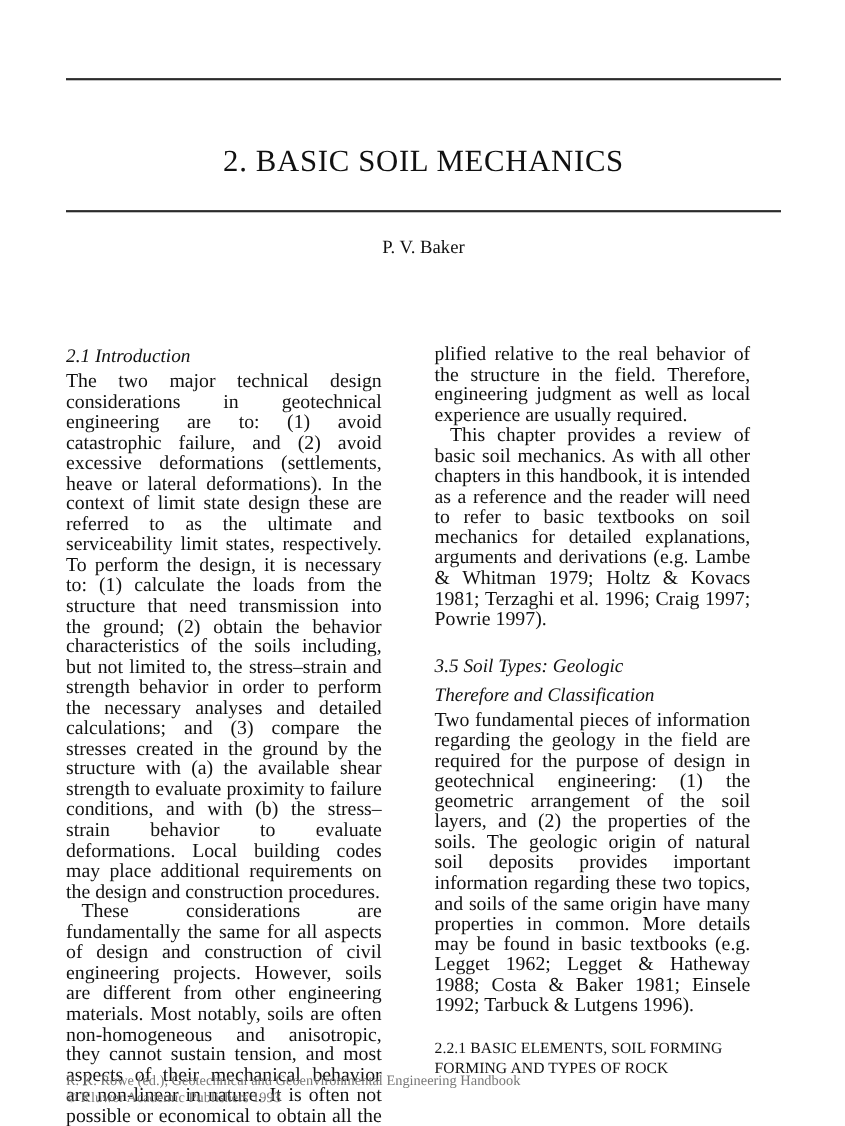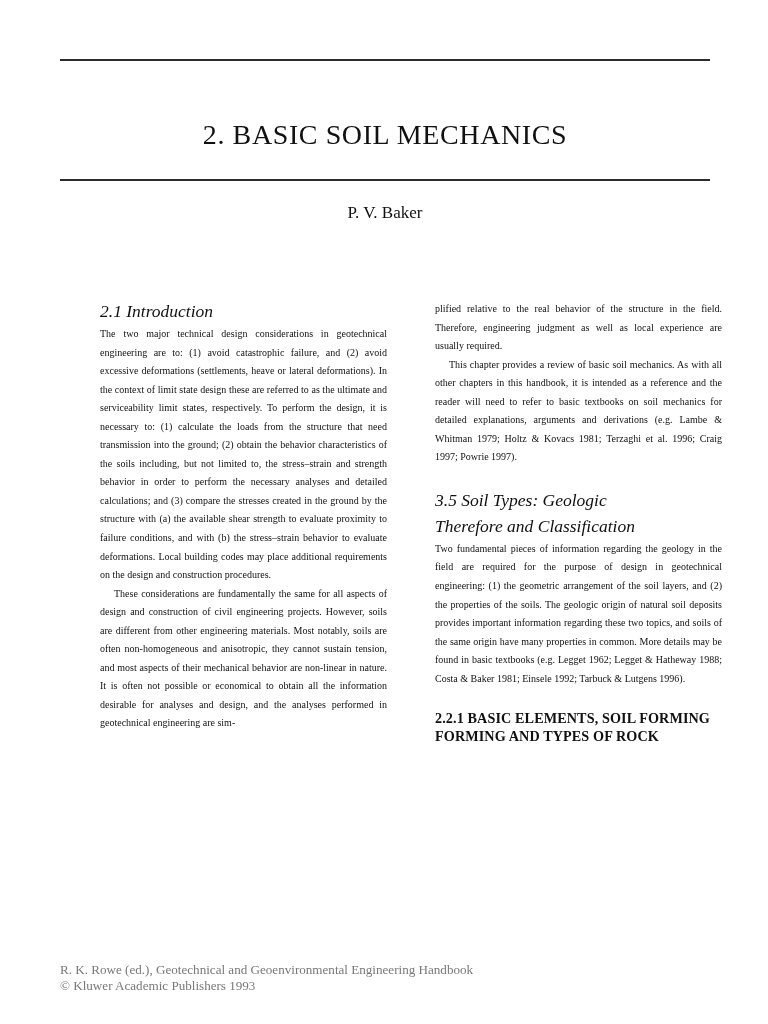--- a/index.html
+++ b/index.html
@@ -11,21 +11,21 @@
     width: 768px;
     height: 1024px;
     position: relative;
     font-family: "Liberation Serif", "DejaVu Serif", serif;
     color: #111111;
     overflow: hidden;
   }
 
   .page {
     position: absolute;
-    left: 0; top: 4px;
+    left: 0; top: 16px;
     width: 768px;
     height: 764px;
     box-sizing: border-box;
   }
 
   
   .rule {
     position: absolute;
     left: 60px;
     width: 650px;
@@ -58,34 +58,33 @@
     line-height: 22px;
   }
 
   
   .columns {
     position: absolute;
     left: 60px;
     top: 296px;
     width: 650px;
     height: 660px;
-    margin-left: 40px;
   }
   .col {
     position: absolute;
     top: 0;
     width: 287px;
     height: 660px;
   }
   .col-left  { left: 0; }
   .col-right { left: 335px; }
 
   p.body {
     margin: 0;
-    font-size: 10px;
+    font-size: 18px;
     line-height: 18.55px;
     text-align: justify;
     text-justify: inter-word;
     hyphens: none;
     text-indent: 0;
   }
   p.body.indent { text-indent: 14px; }
 
   h2.sec {
     margin: 0 0 2px 0;
@@ -96,21 +95,21 @@
     text-align: left;
   }
   h2.sec.two-line { margin-bottom: 3px; }
 
   .sec-gap { height: 22px; }
 
   h3.subsec {
     margin: 0 0 1px 0;
     font-size: 14.2px;
     line-height: 17px;
-    font-weight: bold;
+    font-weight: normal;
     text-align: left;
     letter-spacing: 0.1px;
   }
 
   
   .footer {
     position: absolute;
     left: 60px;
     top: 958px;
     width: 650px;

